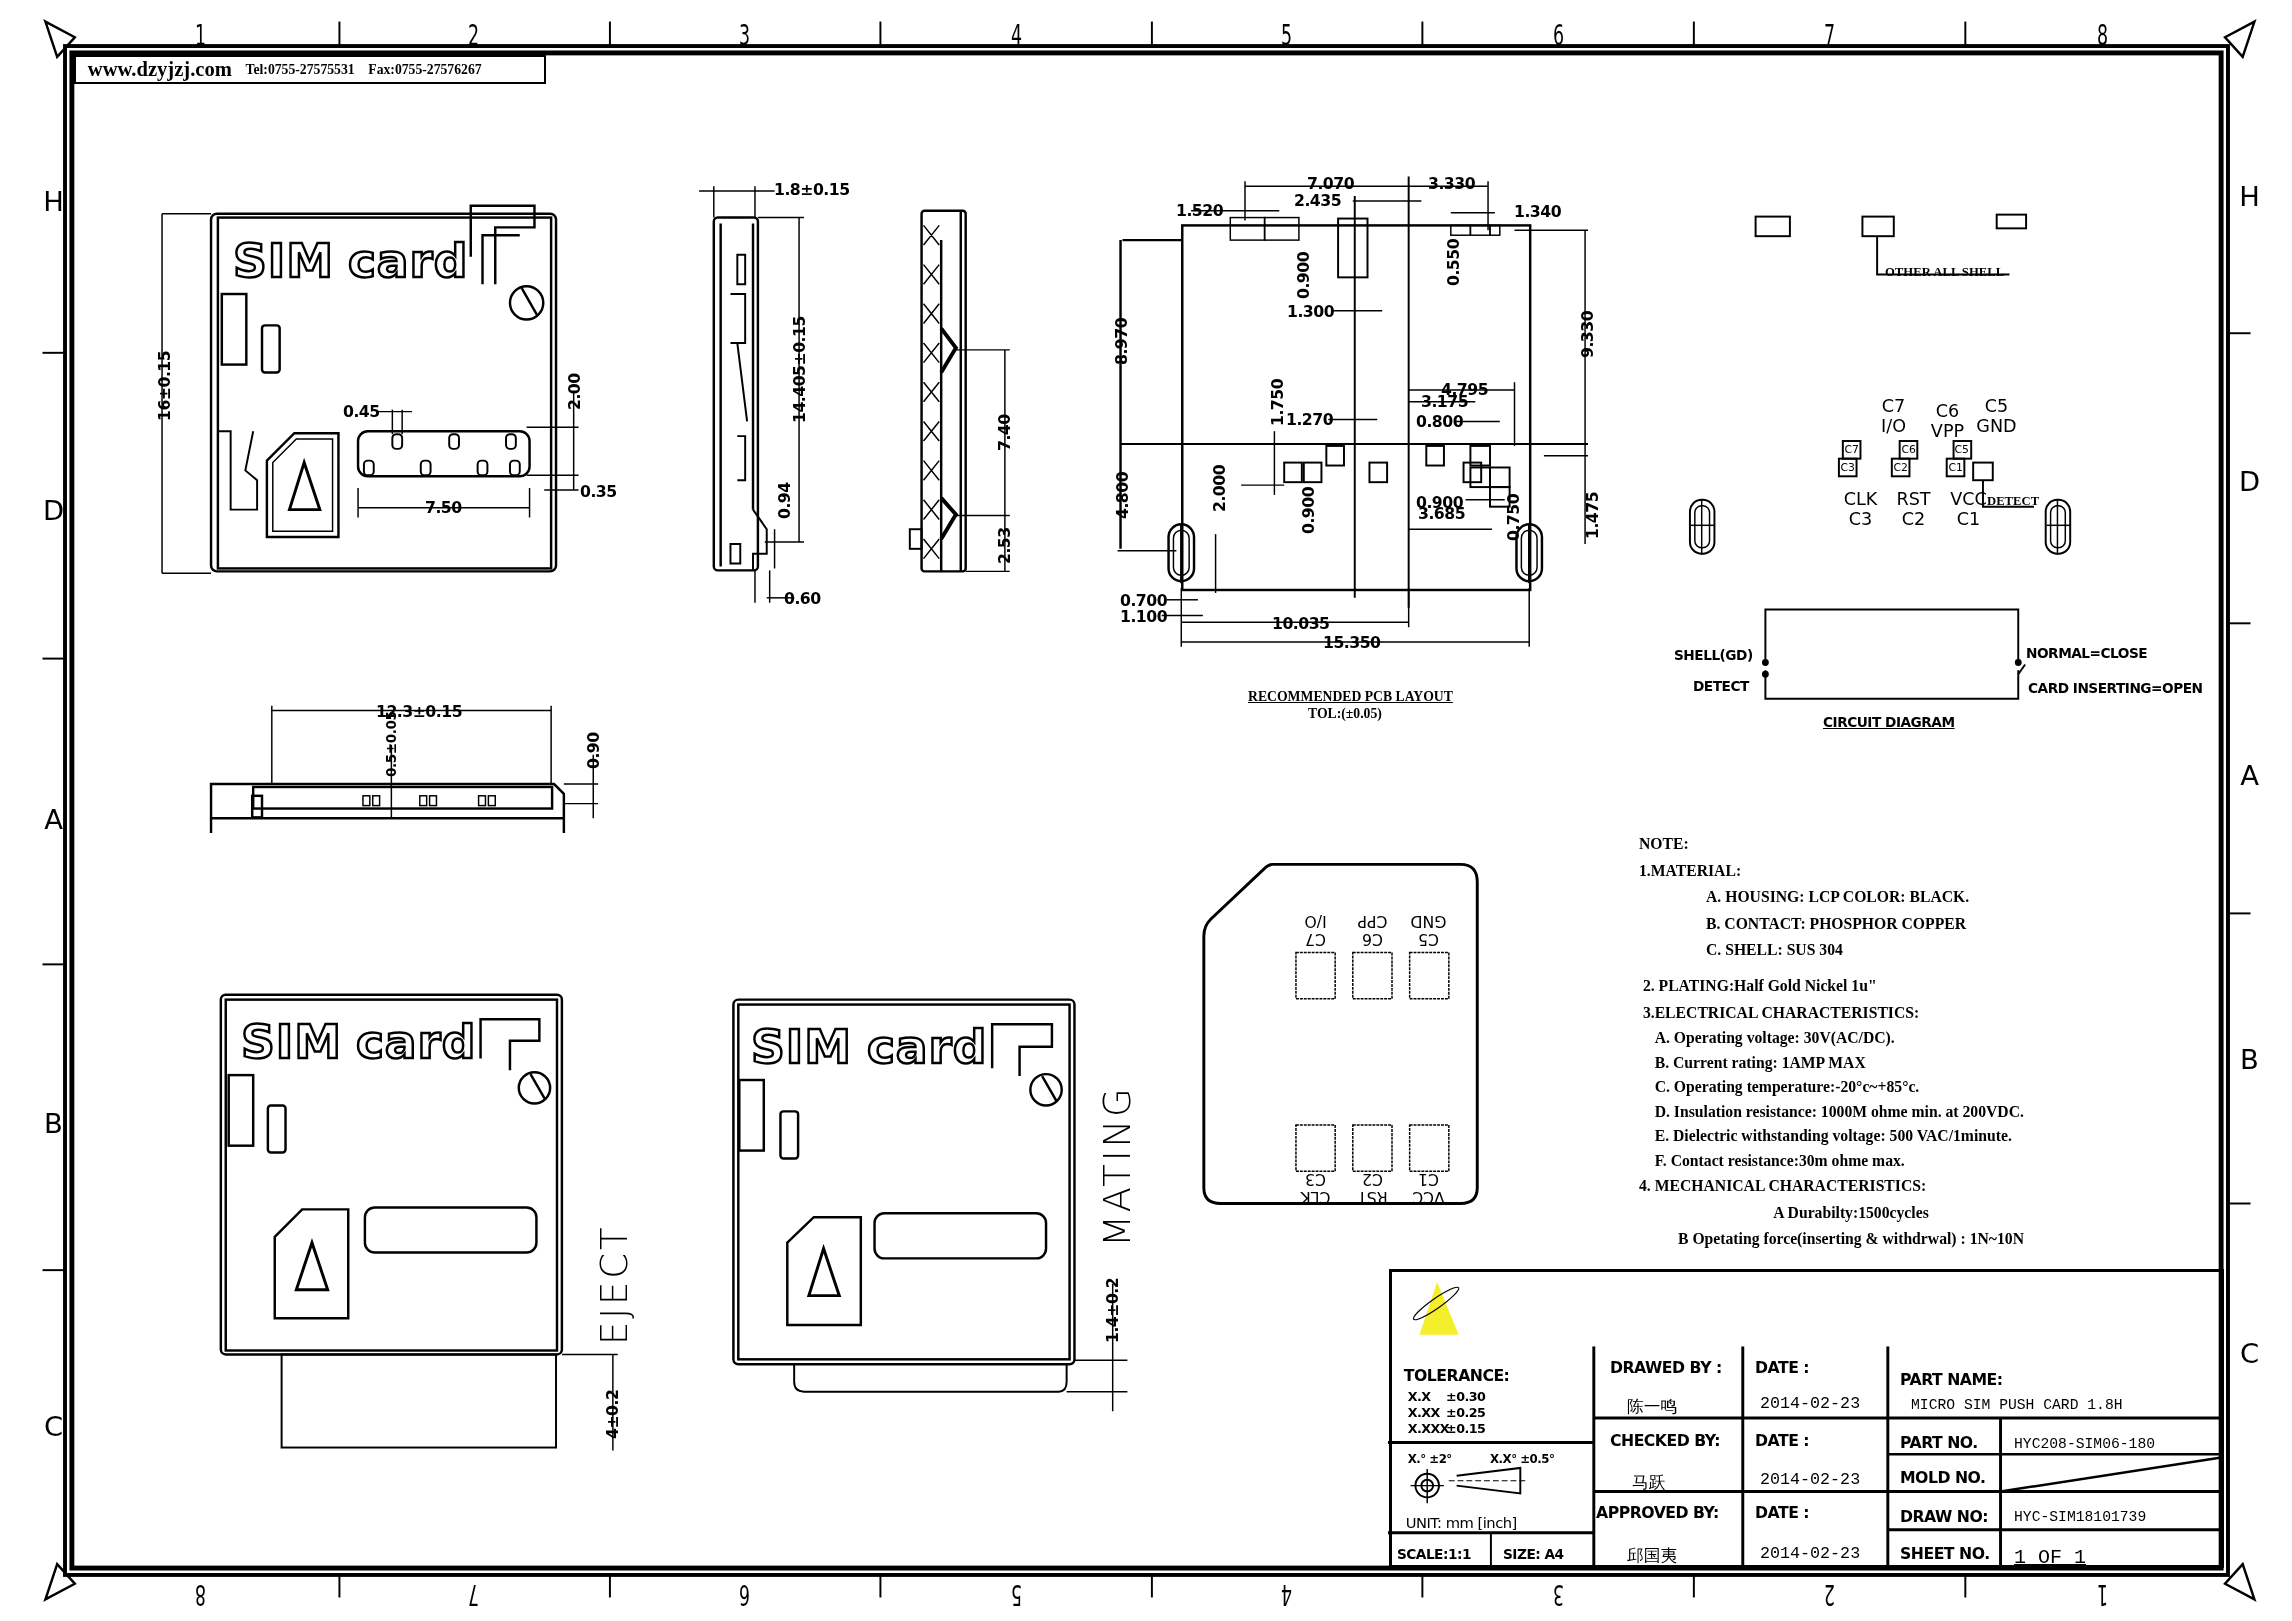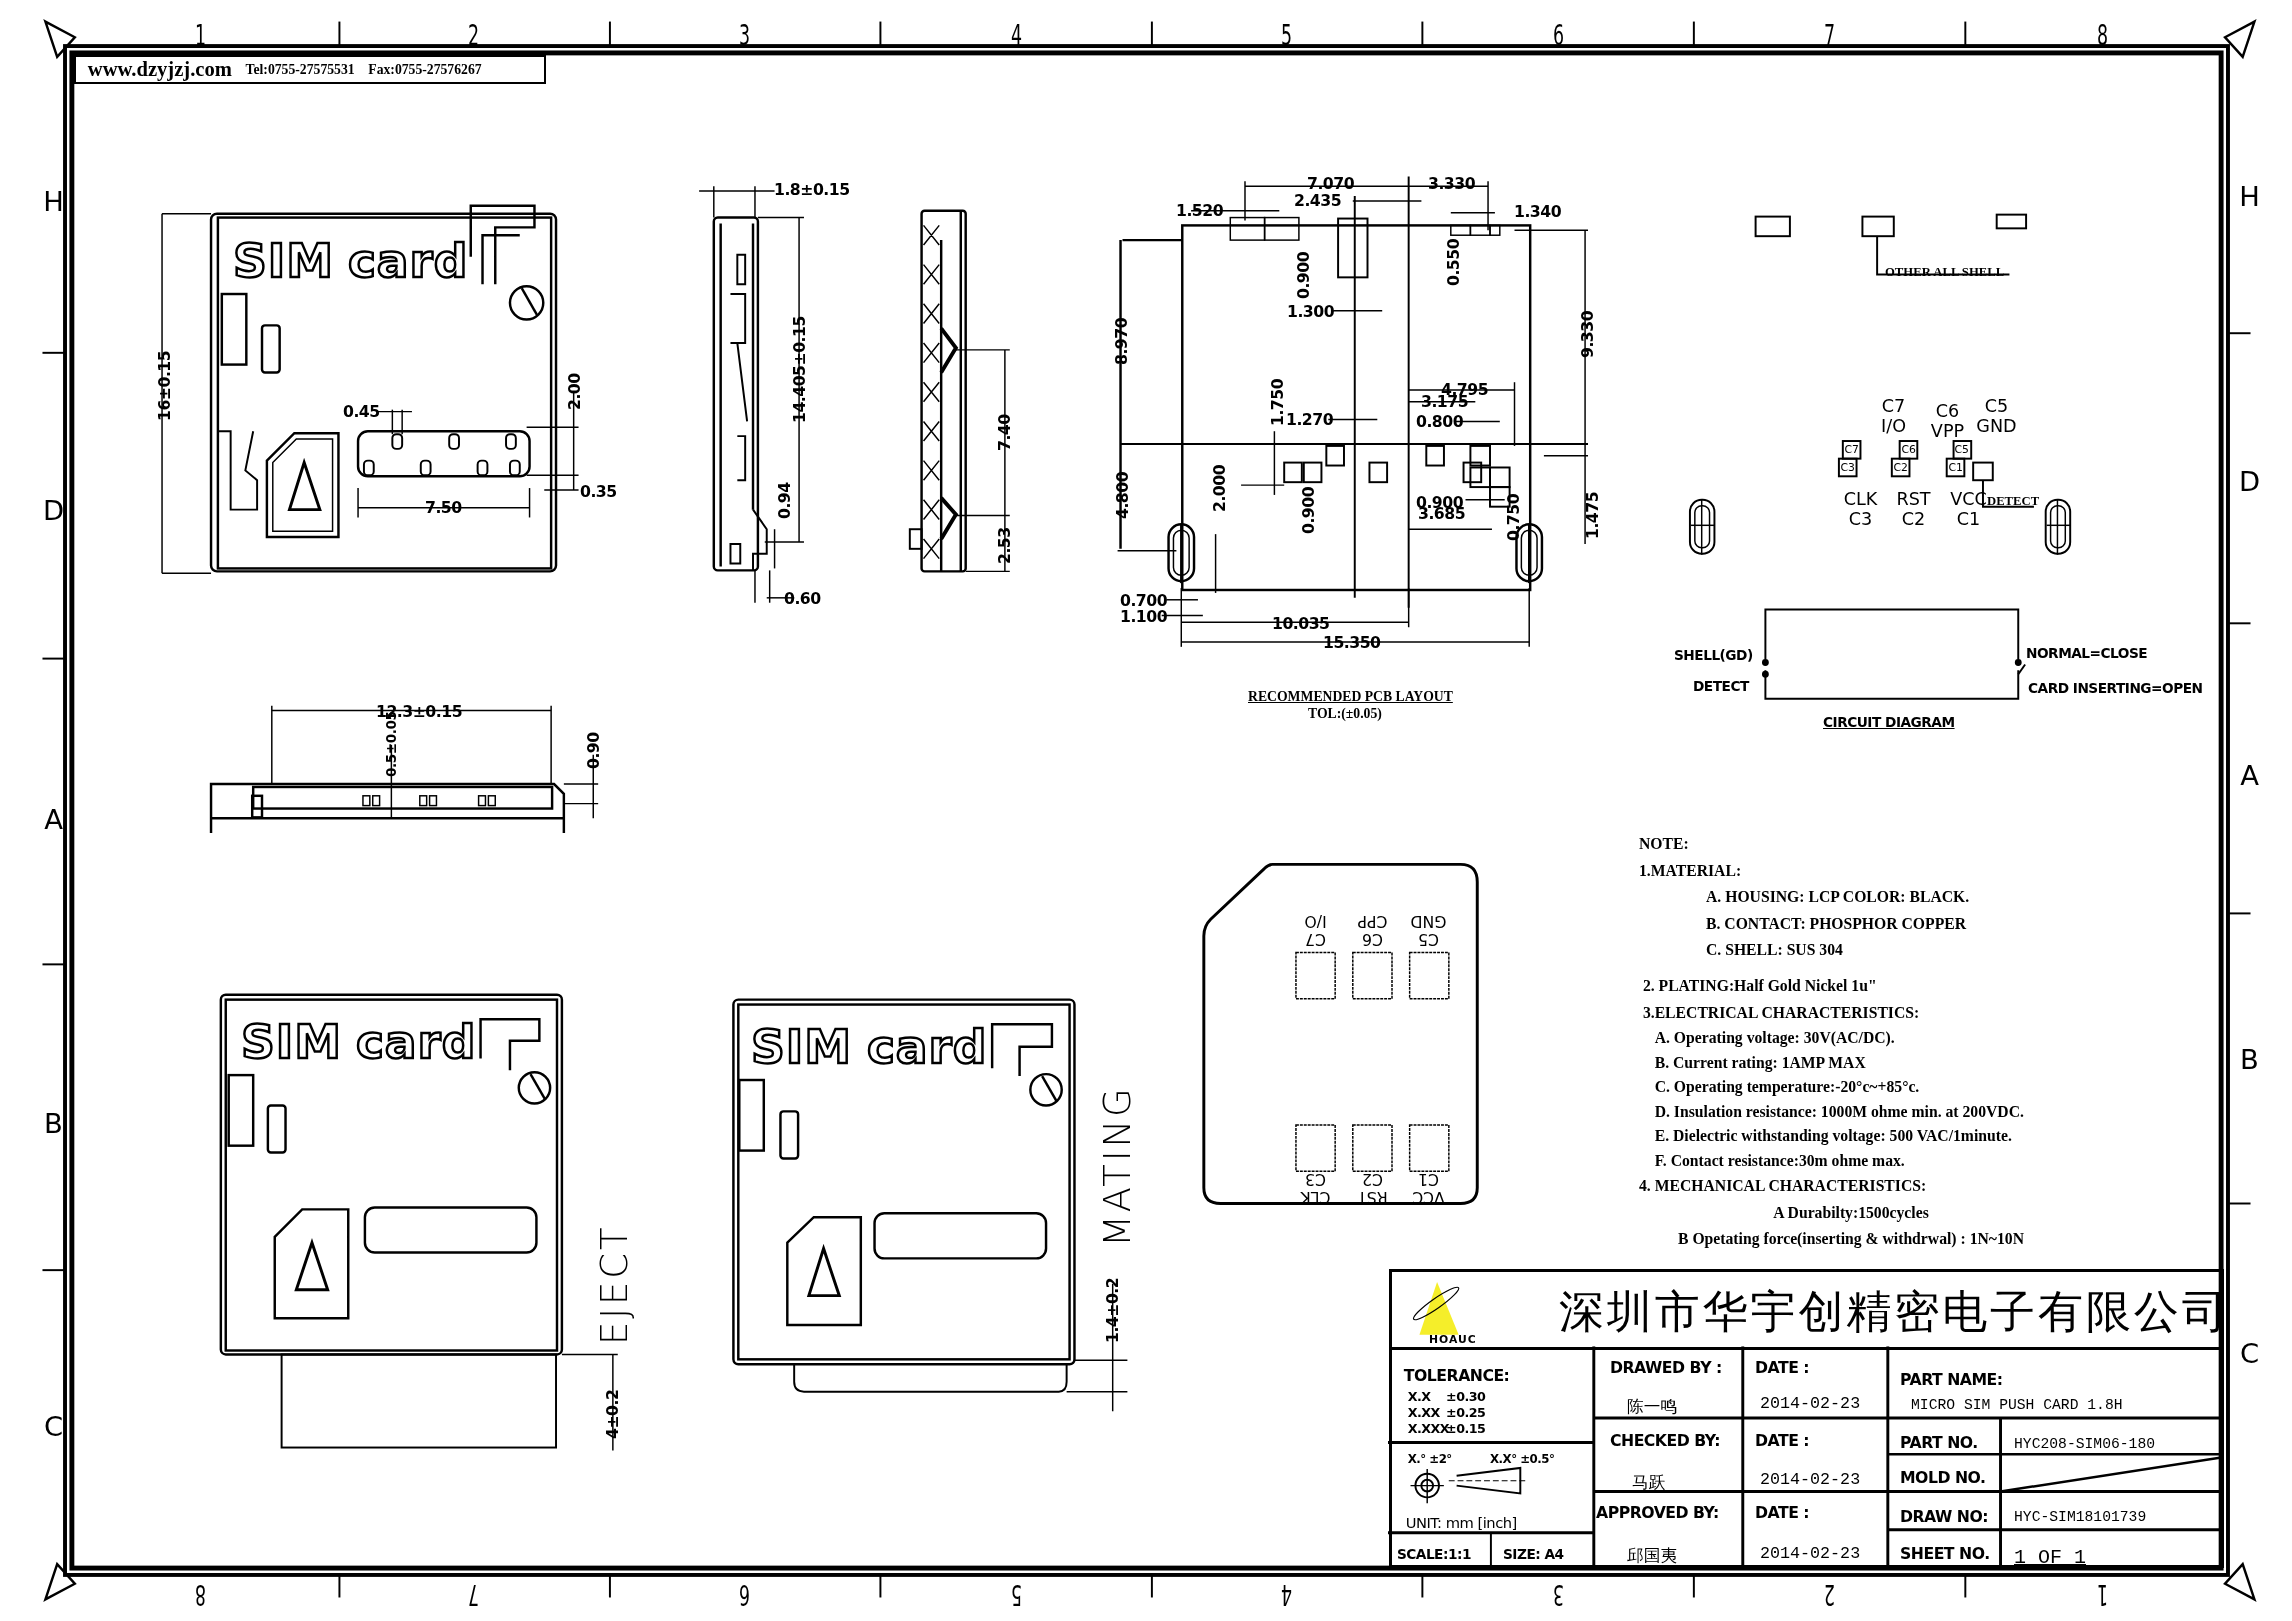--- a/index.html
+++ b/index.html
@@ -477,24 +477,20 @@
     <div class="i2">C. Operating temperature:-20°c~+85°c.</div>
     <div class="i2">D. Insulation resistance: 1000M ohme min. at 200VDC.</div>
     <div class="i2">E. Dielectric withstanding voltage: 500 VAC/1minute.</div>
     <div class="i2">F. Contact resistance:30m ohme max.</div>
     <div>4. MECHANICAL CHARACTERISTICS:</div>
     <div class="i3">A  Durabilty:1500cycles</div>
     <div class="i3">B  Opetating force(inserting &amp; withdrwal) : 1N~10N</div>
   </div>
 
   <div id="tb">
-    <div class="co">
-      <div style="position:absolute;left:37px;top:61px;font-family:'DejaVu Sans',sans-serif;font-size:10.8px;font-weight:bold;letter-spacing:1px;">HOAUC</div>
-      <div class="name">深圳市华宇创精密电子有限公司</div>
-    </div>
 
     <svg width="835" height="299" style="position:absolute;left:-3.9px;top:-3.9px;" fill="none" stroke="#000" viewBox="0 0 852 305">
       <line x1="210" y1="80" x2="210" y2="305" stroke-width="3"></line>
       <line x1="362" y1="80" x2="362" y2="305" stroke-width="3"></line>
       <line x1="510" y1="80" x2="510" y2="305" stroke-width="3"></line>
       <line x1="625" y1="153" x2="625" y2="305" stroke-width="3"></line>
       <line x1="0" y1="178" x2="210" y2="178" stroke-width="3"></line>
       <line x1="0" y1="270" x2="210" y2="270" stroke-width="3"></line>
       <line x1="105" y1="270" x2="105" y2="305" stroke-width="2"></line>
       <line x1="210" y1="153" x2="852" y2="153" stroke-width="3"></line>

